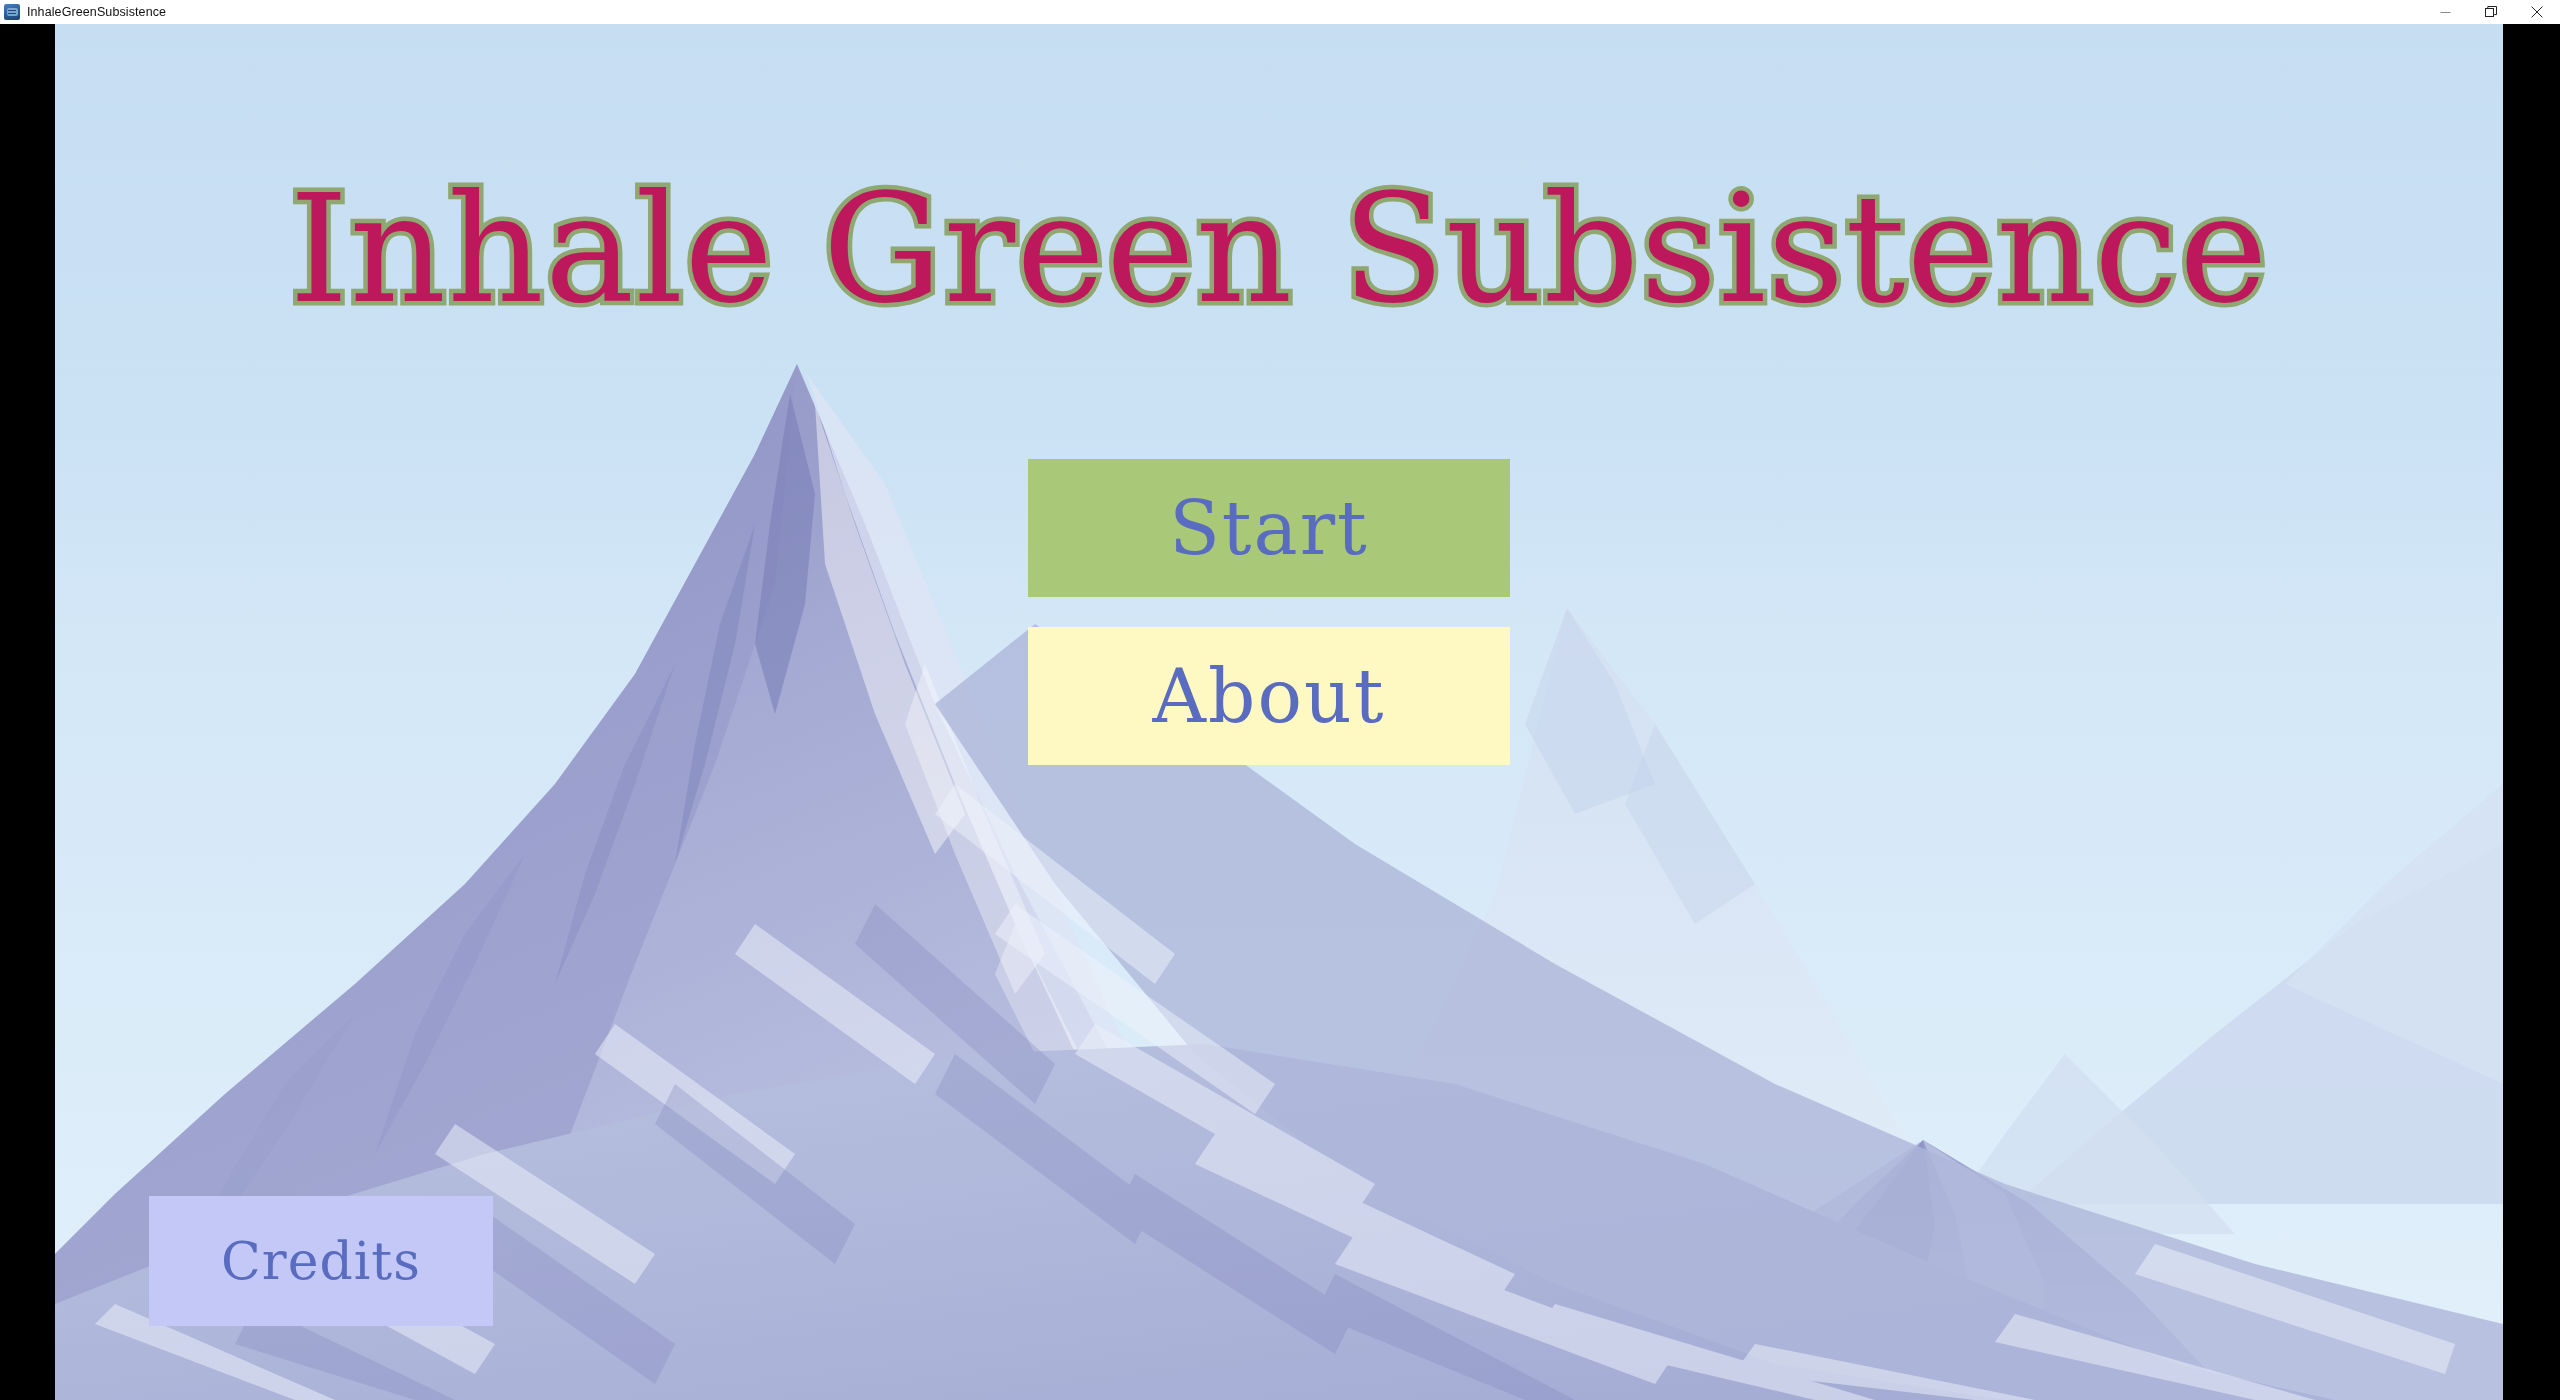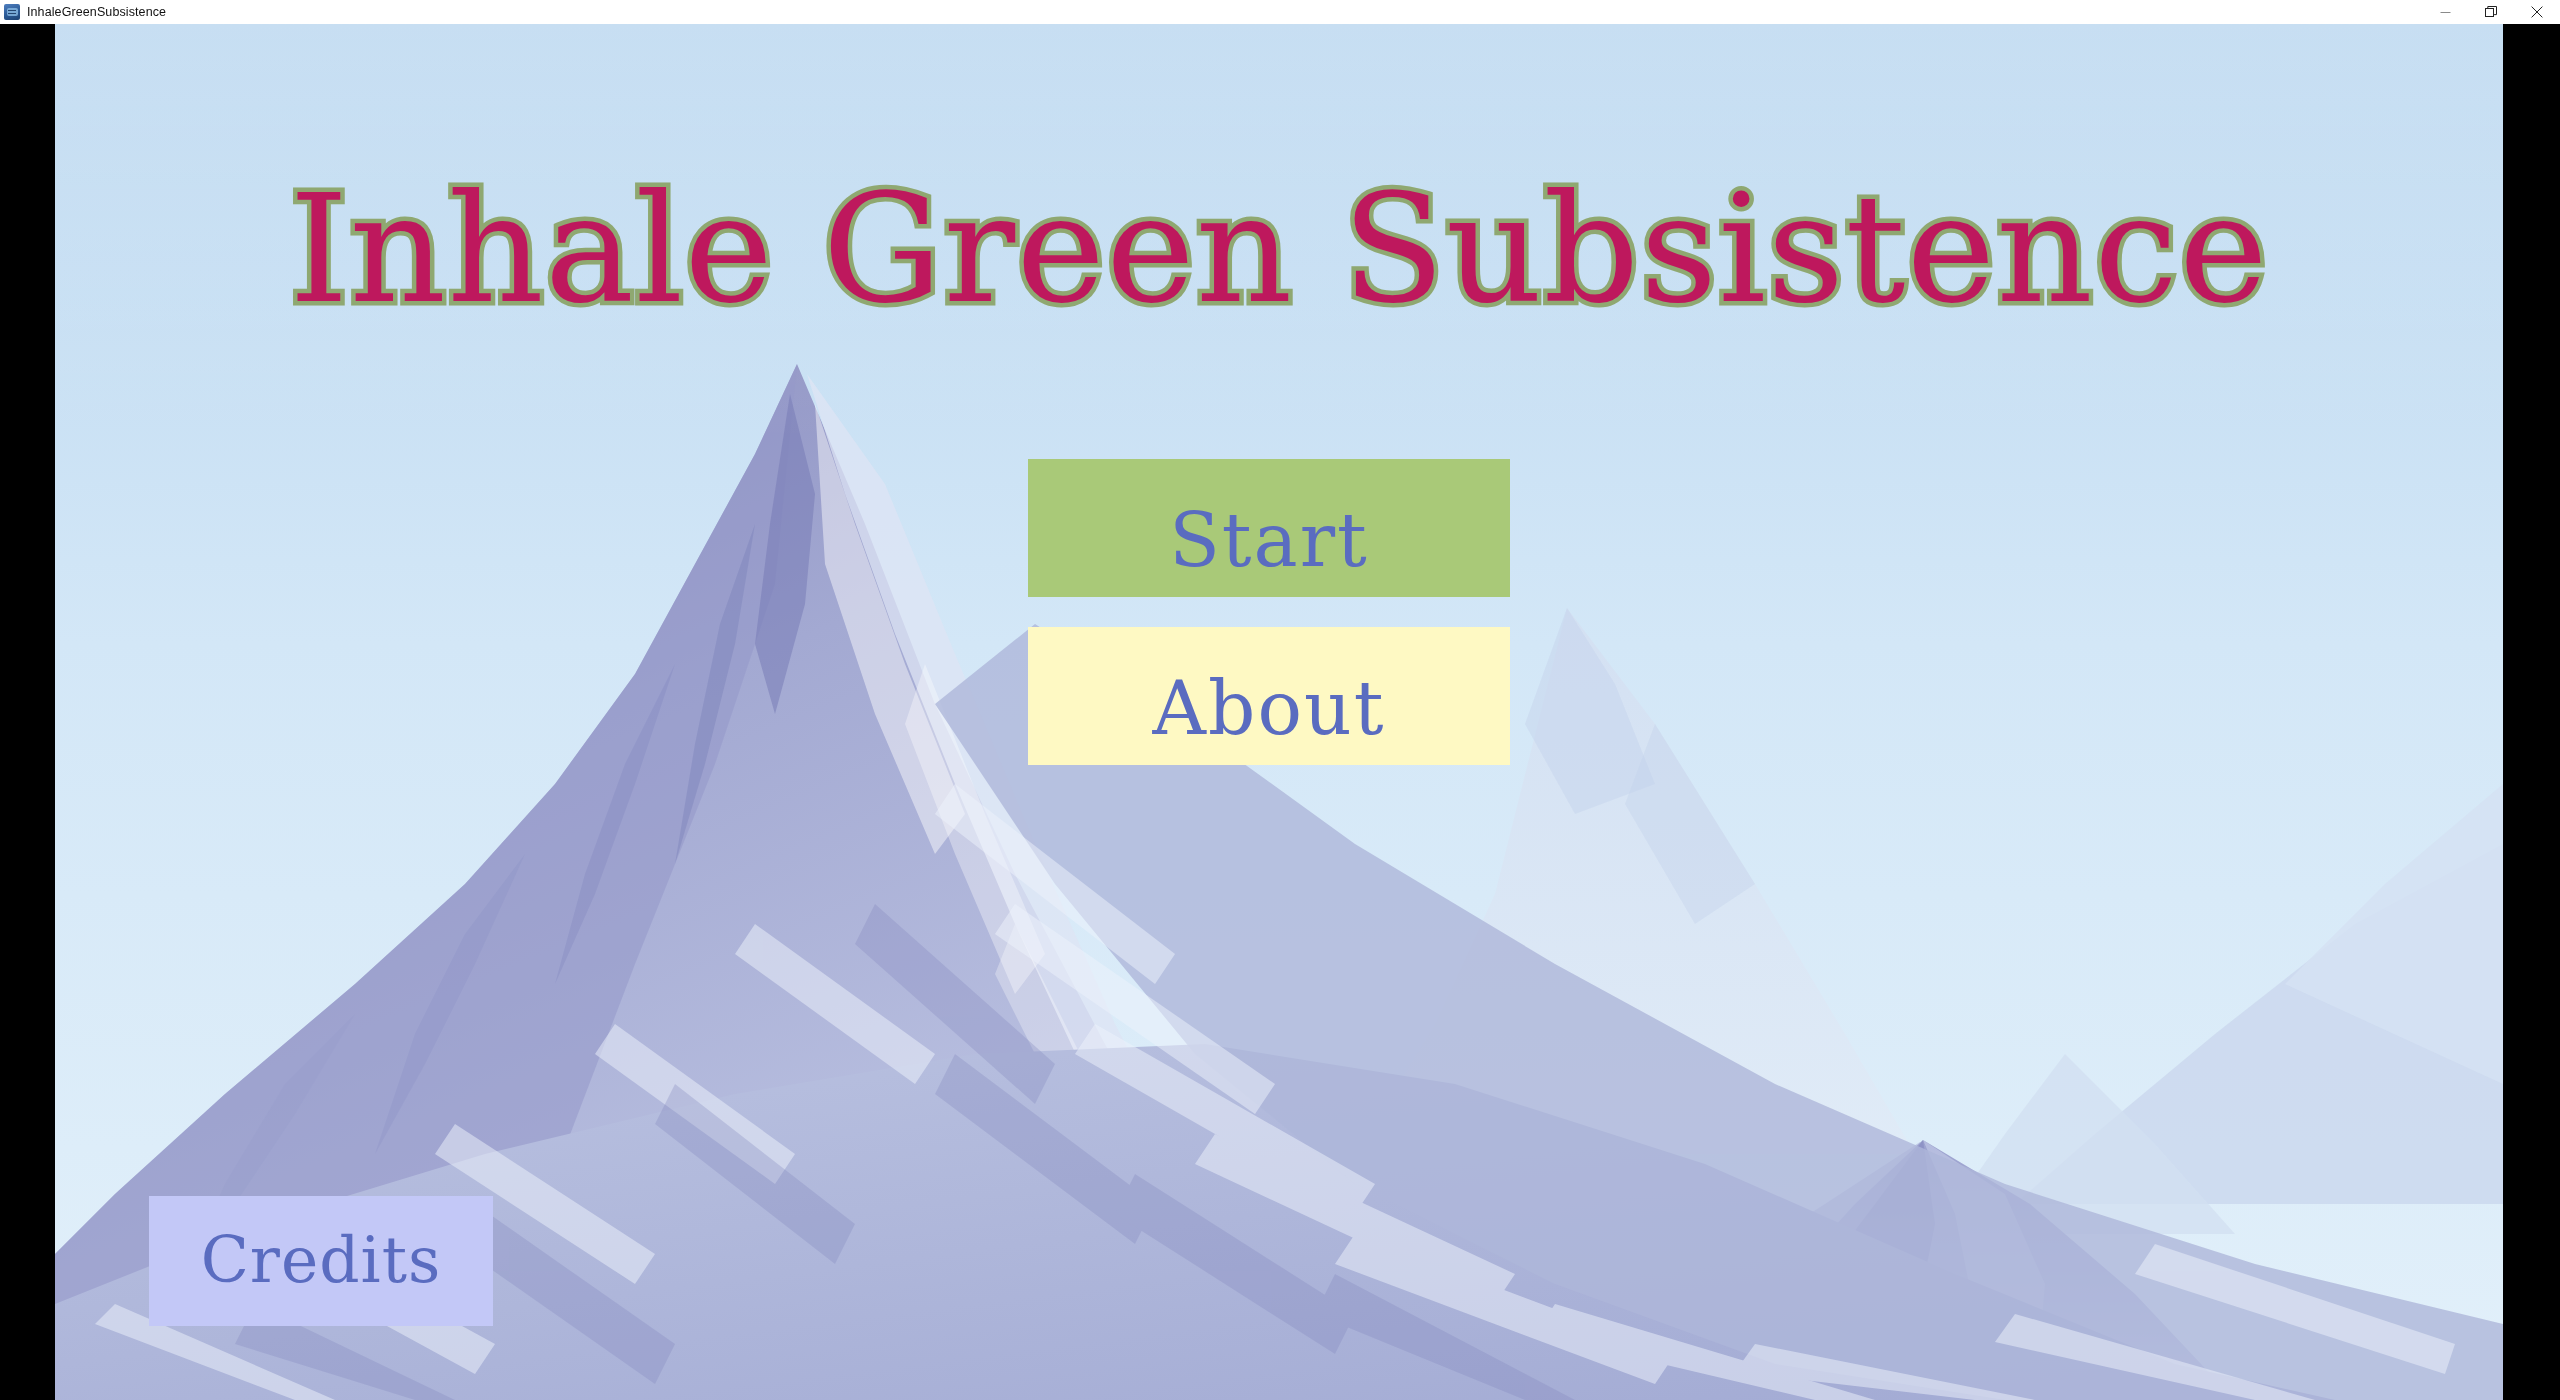--- a/index.html
+++ b/index.html
@@ -129,21 +129,21 @@
     z-index: 10;
   }
 
   .menu-btn {
     display: block;
     width: 482px;
     height: 138px;
     border: none;
     outline: none;
     margin: 0 0 30px 0;
-    padding: 16px;
+    padding: 4px;
     font-family: "DejaVu Serif", serif;
     font-size: 74px;
     line-height: 130px;
     letter-spacing: 2px;
     color: #5a6cc0;
     text-align: center;
     cursor: pointer;
     white-space: nowrap;
   }
   .menu-btn.start  { background: #a9c978; }
@@ -154,21 +154,21 @@
     position: absolute;
     left: 94px;
     top: 1172px;
     width: 344px;
     height: 130px;
     border: none;
     outline: none;
     padding: 0;
     background: #c3c8f7;
     font-family: "DejaVu Serif", serif;
-    font-size: 63px;
+    font-size: 52px;
     line-height: 122px;
     letter-spacing: 1px;
     color: #5a6cc0;
     text-align: center;
     cursor: pointer;
     z-index: 10;
     white-space: nowrap;
     overflow: visible;
   }
 </style>

